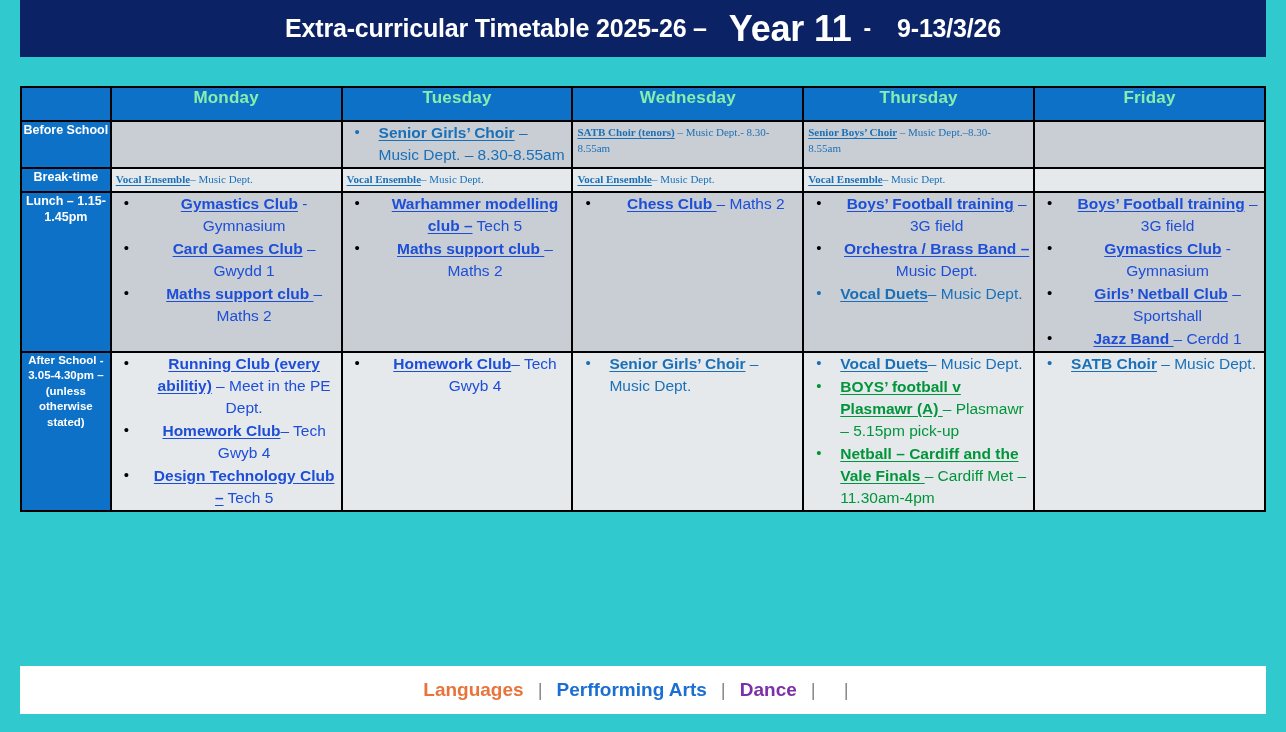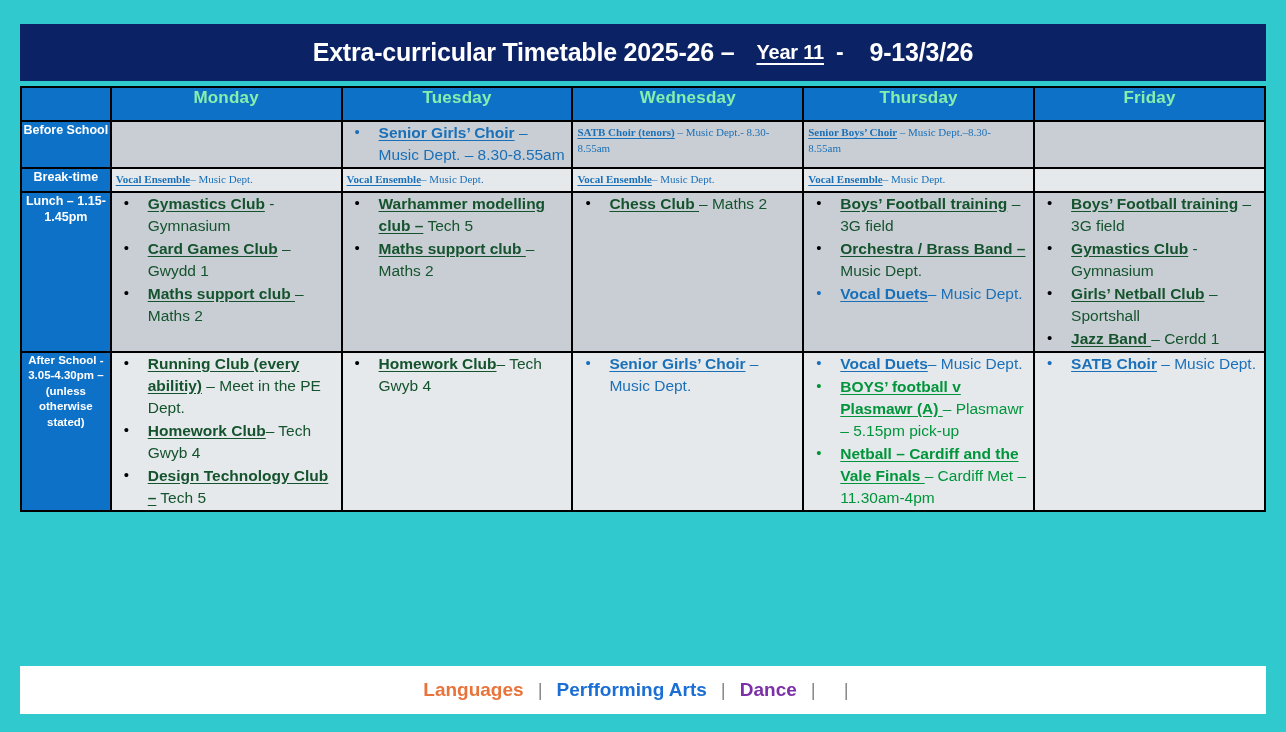--- a/index.html
+++ b/index.html
@@ -6,31 +6,31 @@
   body{
     width:1286px;height:732px;
     background:#2FC9CE;
     font-family:"Liberation Sans", sans-serif;
     overflow:hidden;
   }
   .page{position:relative;width:1286px;height:732px;box-sizing:border-box;}
 
   
   .title-bar{
-    position:absolute;left:20px;top:24px;width:1246px;height:57px;
+    position:absolute;left:20px;top:0;width:1246px;height:57px;
     background:#0B2265;
     display:flex;align-items:center;justify-content:center;
     color:#ffffff;
     font-weight:bold;
     font-size:25px;
     letter-spacing:-0.2px;
     white-space:pre;
   }
   .title-bar .t-main{font-size:25px;}
-  .title-bar .t-year{font-size:20px;text-decoration:underline;text-underline-offset:4px;}
+  .title-bar .t-year{font-size:36px;text-underline-offset:4px;}
   .title-bar .t-dash{font-size:23px;}
   .title-bar .t-date{font-size:25px;}
   .gap-s{display:inline-block;width:22px;}
   .gap-m{display:inline-block;width:12px;}
   .gap-l{display:inline-block;width:26px;}
 
   
   .tbl{
     position:absolute;left:20px;top:86px;width:1246px;
     border-collapse:collapse;
@@ -69,21 +69,21 @@
     padding-left:36px;
     margin:0 0 1px 0;
     font-size:15.5px;
     line-height:1.42;
   }
   ul.items li::before{
     content:"\2022";
     position:absolute;left:12px;top:-1px;
     font-size:15px;
   }
-  li.c-black{color:#14532d;}
+  li.c-black{color:#1d4ed8;text-align:center;}
   li.c-black::before{color:#000;}
   li.c-blue{color:#1A70B8;}
   li.c-blue::before{color:#1A70B8;}
   li.c-green{color:#00953B;}
   li.c-green::before{color:#00953B;}
 
   li .nm{font-weight:bold;text-decoration:underline;text-underline-offset:2px;}
 
   
   .plain{

